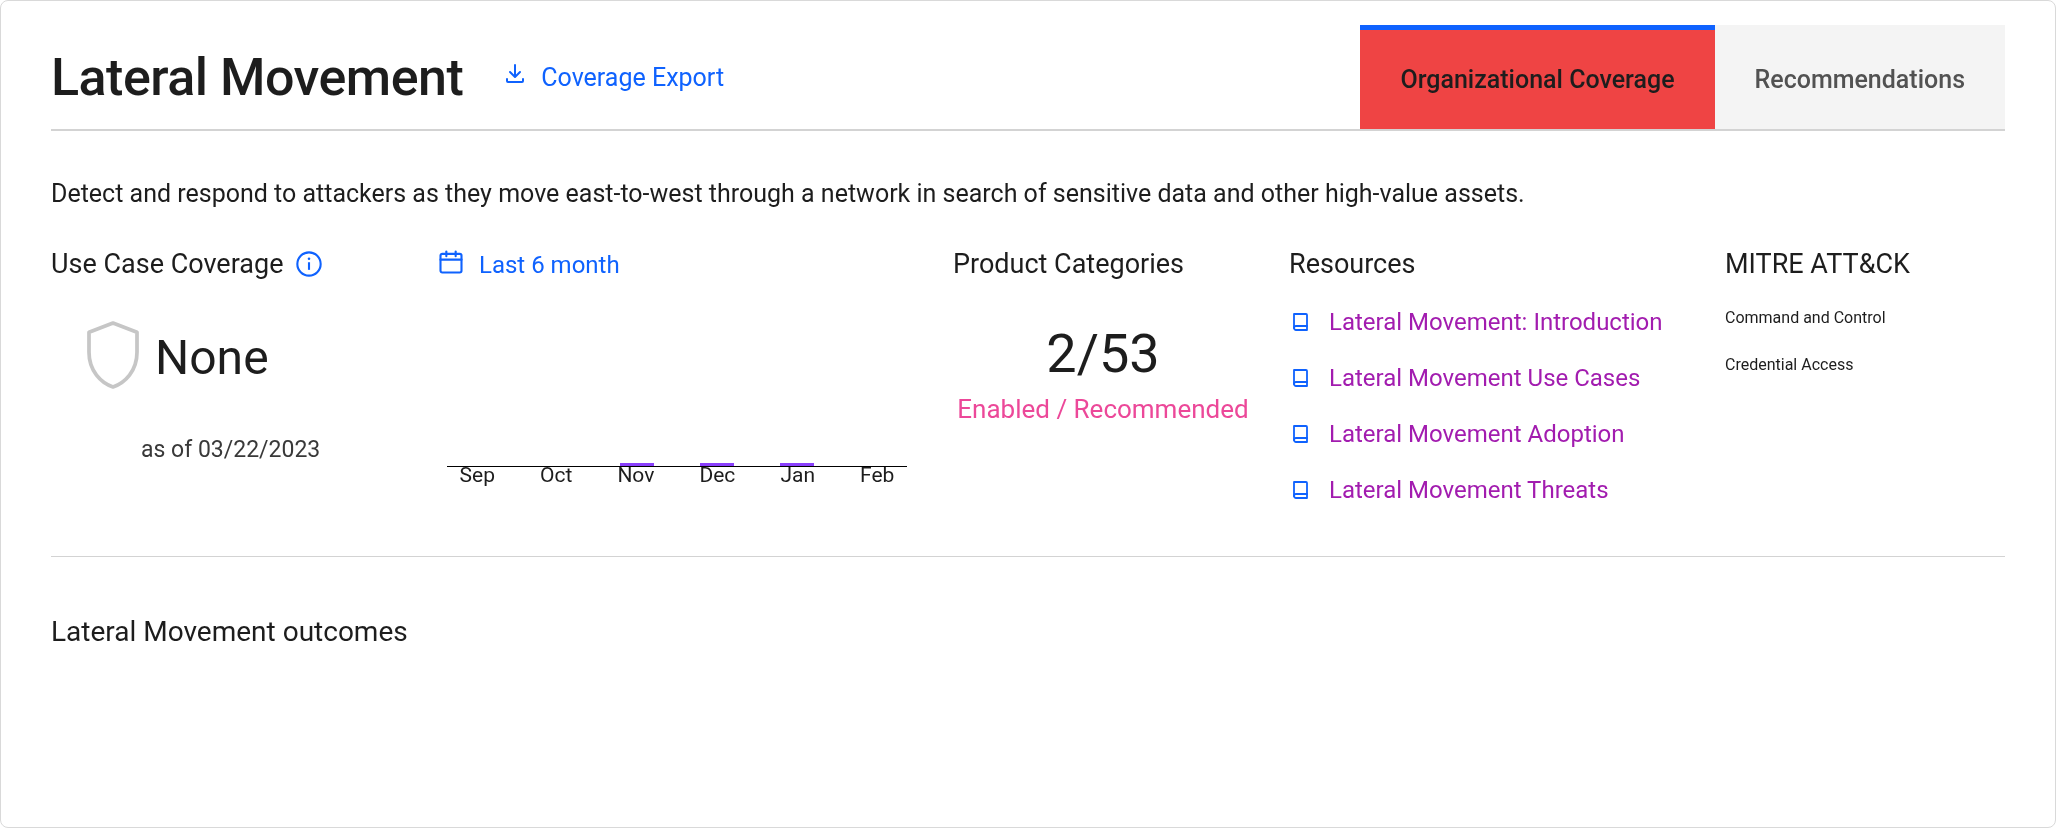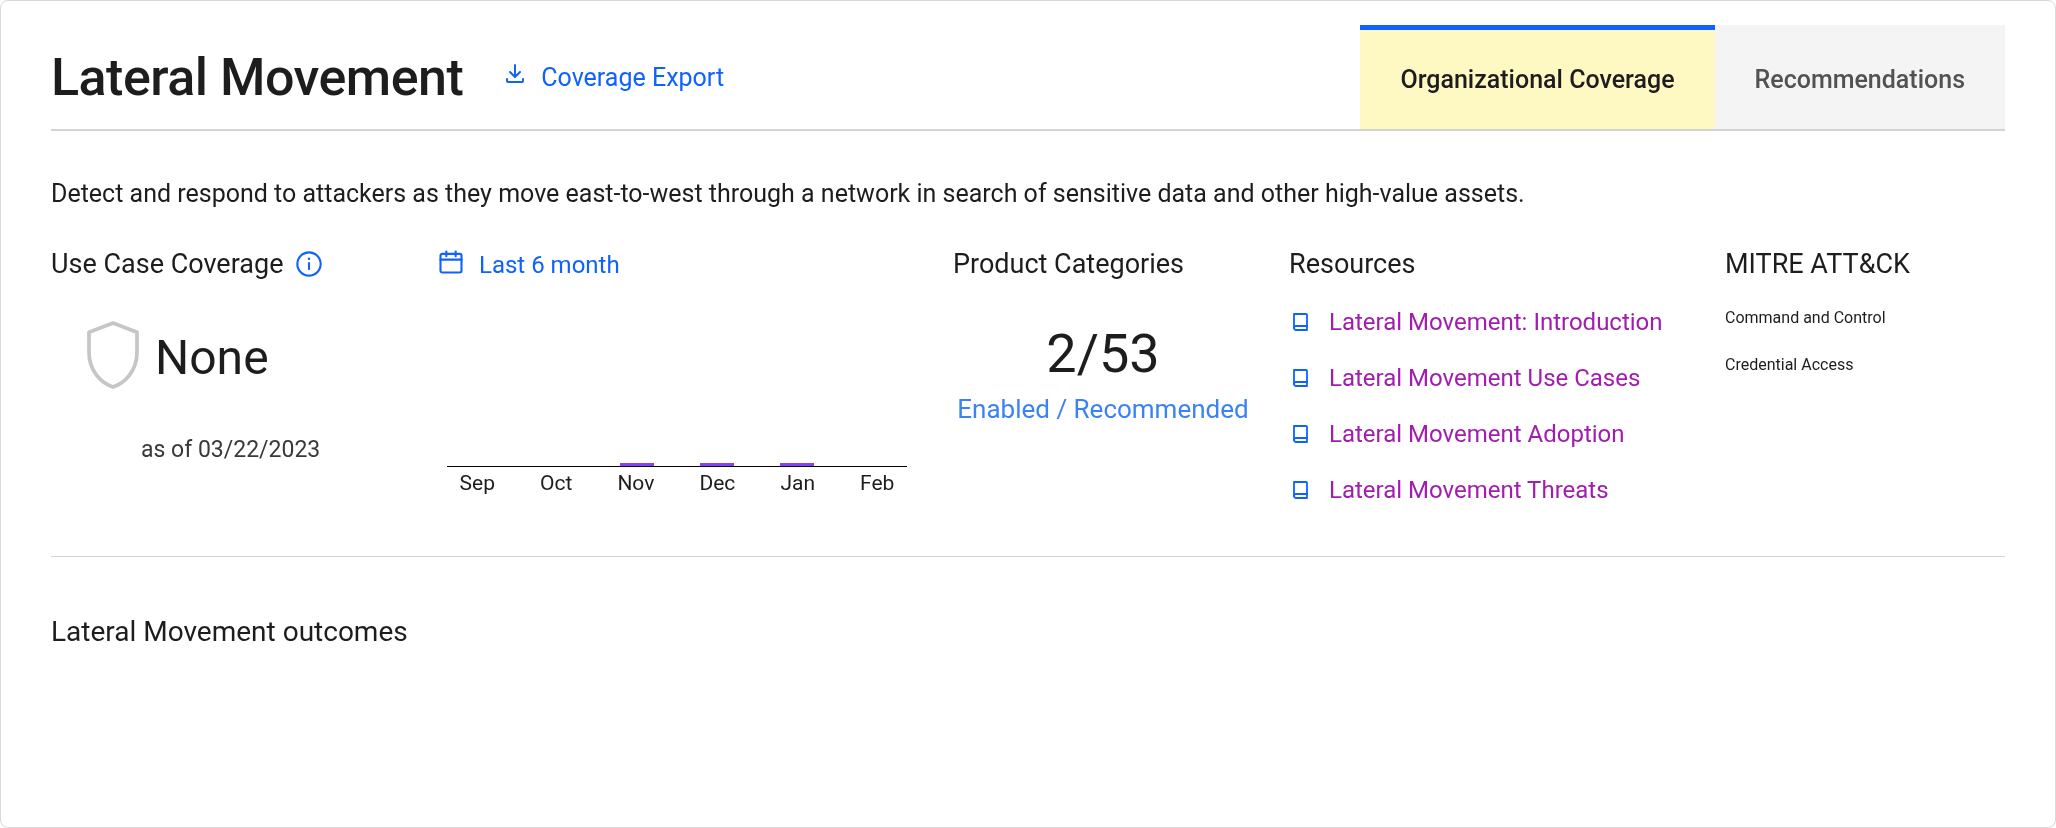--- a/index.html
+++ b/index.html
@@ -55,21 +55,21 @@
     display: flex;
     align-items: center;
     padding: 0 40px;
     font-size: 25px;
     font-weight: 500;
     cursor: pointer;
   }
   .tab.active {
     border-top: 5px solid #0f62fe;
     color: #1d1d1d;
-    background: #fef9c3;
+    background: #ef4444;
   }
   .tab.inactive {
     border-top: 5px solid transparent;
     background: #f4f4f4;
     color: #525252;
   }
 
   
   .description {
     font-size: 25px;
@@ -143,21 +143,21 @@
     height: 190px;
   }
   .chart-axis {
     position: absolute;
     left: 10px; right: 10px; bottom: 28px;
     height: 1px;
     background: #000;
   }
   .chart-labels {
     position: absolute;
-    left: 0; right: 0; bottom: 0;
+    left: 0; right: 0; bottom: 8px;
     display: flex;
     justify-content: space-around;
     font-size: 21px;
     color: #1d1d1d;
   }
   .chart-bars {
     position: absolute;
     left: 0; right: 0; bottom: 29px;
     display: flex;
     justify-content: space-around;
@@ -173,21 +173,21 @@
   
   .pc { width: 300px; text-align: center; }
   .pc .panel-title { text-align: left; }
   .pc-count {
     font-size: 54px;
     font-weight: 400;
     margin-top: 42px;
   }
   .pc-sub {
     font-size: 26px;
-    color: #3b82f6;
+    color: #ec4899;
     margin-top: 6px;
     line-height: 1.4;
     text-align: center;
   }
 
   
   .res { width: 400px; }
   .res-list { margin-top: 28px; display: flex; flex-direction: column; gap: 28px; }
   .res-item {
     display: inline-flex;

